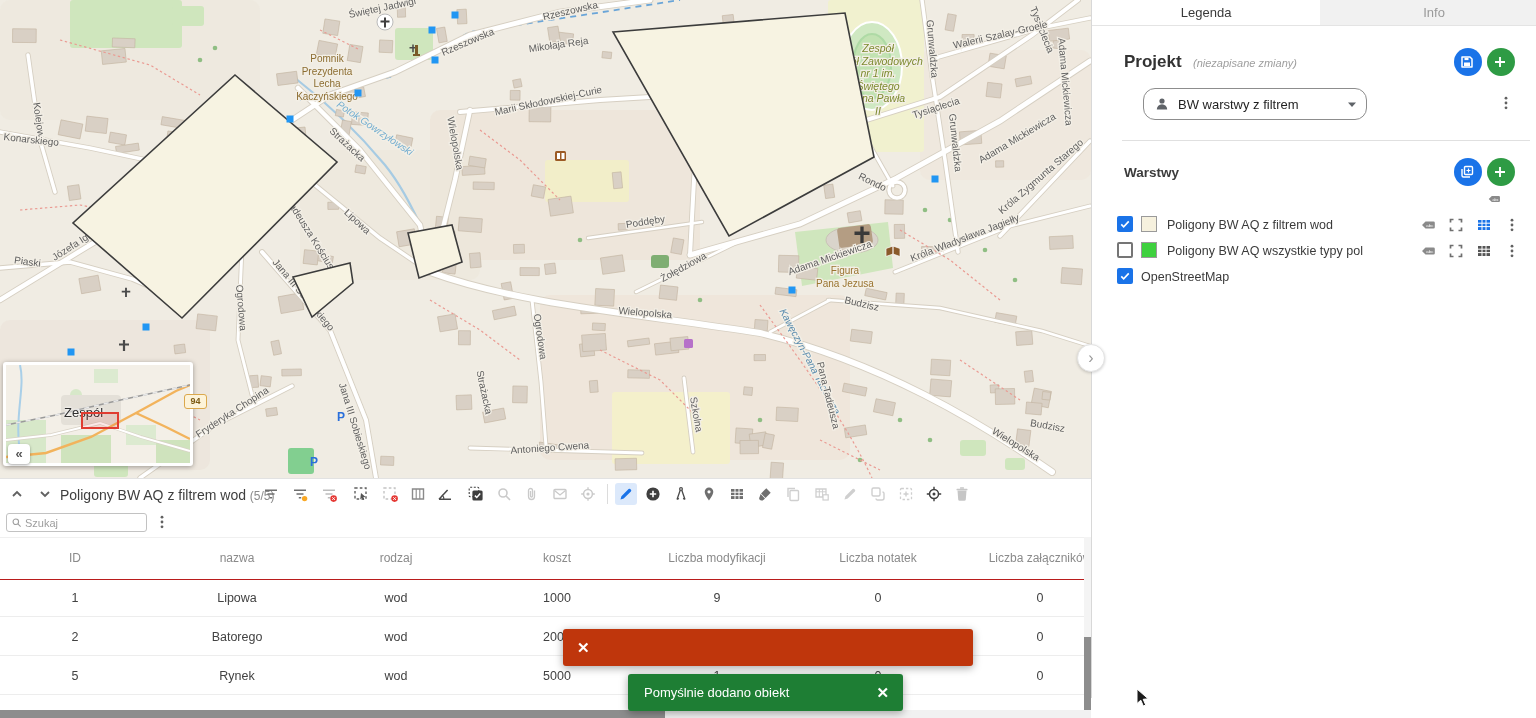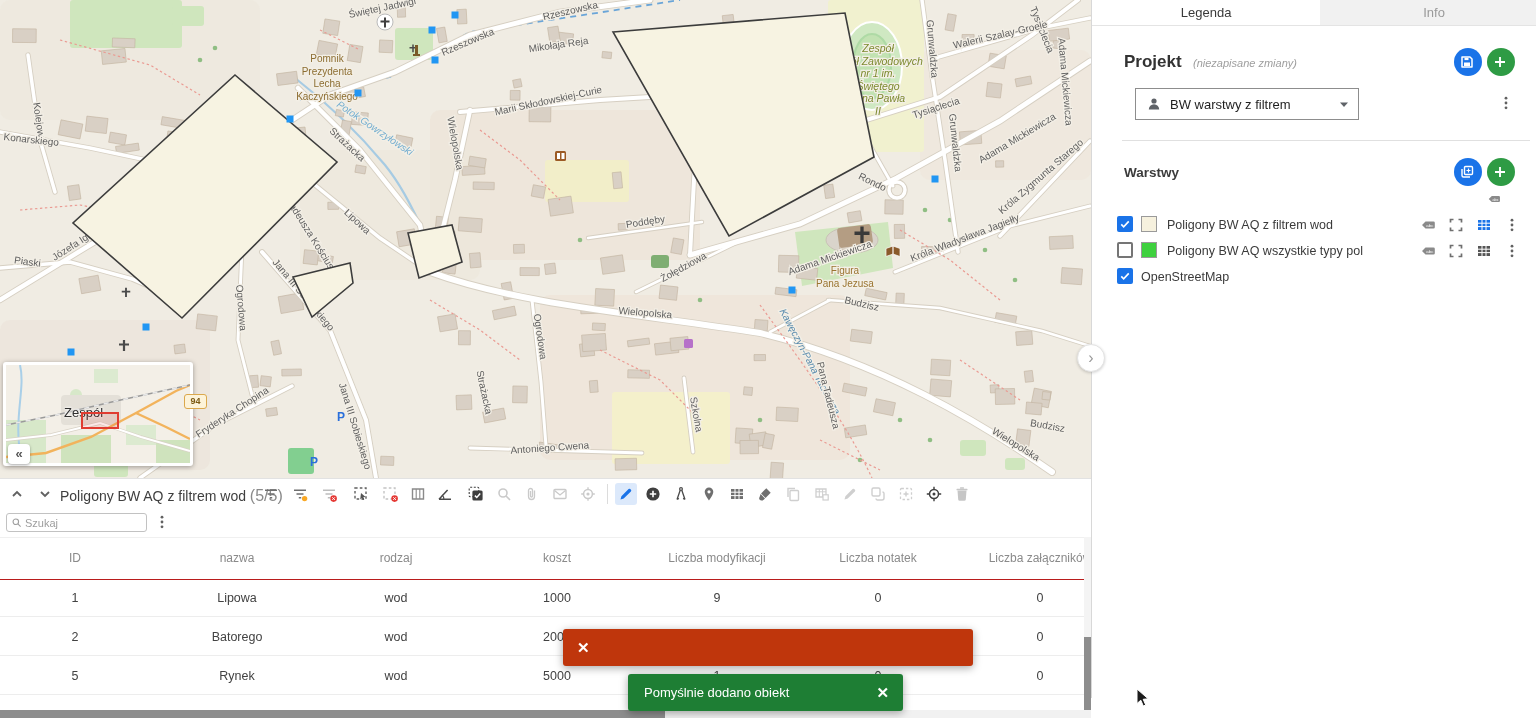--- a/index.html
+++ b/index.html
@@ -22,21 +22,21 @@
   
   #sidebar{position:absolute;left:1091px;top:0;width:445px;height:698px;background:#fff;border-left:1px solid #d8d8d8;box-sizing:border-box;}
   .tabs{display:flex;height:25px;border-bottom:1px solid #e4e4e4;}
   .tab{font-size:13px;line-height:25px;text-align:center;color:#3a3a3a;background:#fff;}
   .tab.t1{width:235px;} .tab.t2{width:210px;background:#f1f1f1;color:#9a9a9a;padding-left:12px;}
   .proj-title{position:absolute;left:32px;top:52px;font-size:17px;font-weight:bold;color:#333;}
   .proj-note{position:absolute;left:101px;top:57px;font-size:11px;font-style:italic;color:#9e9e9e;}
   .circle{position:absolute;width:28px;height:28px;border-radius:50%;border:none;padding:5px;box-sizing:border-box;cursor:pointer;}
   .circle svg{width:16px;height:16px;display:block;}
   .blue{background:#1a73e8;} .green{background:#2e9b44;}
-  .proj-select{position:absolute;left:43px;top:88px;width:224px;height:32px;border:1px solid #8d8d8d;border-radius:0;
+  .proj-select{position:absolute;left:51px;top:88px;width:224px;height:32px;border:1px solid #8d8d8d;border-radius:12px;
                box-sizing:border-box;display:flex;align-items:center;cursor:pointer;background:#fff;}
   .proj-select .ptxt{font-size:13px;color:#1f1f1f;margin-left:8px;}
   .ic16{width:16px;height:16px;color:#5f6368;}
   .dots-btn{position:absolute;width:24px;height:24px;border:none;background:transparent;padding:0;cursor:pointer;color:#616161;}
   .dots-btn svg{width:16px;height:16px;}
   .divider{position:absolute;left:30px;right:6px;top:140px;border:none;border-top:1px solid #e0e0e0;margin:0;}
   .layers-h{position:absolute;left:32px;top:165px;font-size:13.5px;font-weight:bold;color:#3c3c3c;}
   .float-abc{position:absolute;left:392px;top:192px;width:20px;height:14px;color:#8a8a8a;}
   #layer-list{position:absolute;left:0;top:212px;width:445px;}
   .layer-row{position:relative;height:26px;}
@@ -45,21 +45,21 @@
   .cbx svg{width:12px;height:12px;margin:2px;display:block;}
   .swatch{position:absolute;left:49px;top:4px;width:16px;height:16px;border:1px solid #9a9a9a;box-sizing:border-box;}
   .lname{position:absolute;left:75px;top:6px;font-size:12.5px;color:#3a3a3a;}
   .lname.osm{left:49px;}
   .rowico{position:absolute;top:5px;width:16px;height:16px;cursor:pointer;}
   
   #table-panel{position:absolute;left:0;top:478px;width:1091px;height:240px;background:#fff;border-top:1px solid #e2e2e2;box-sizing:border-box;}
   .chev{position:absolute;top:7px;width:18px;height:18px;border:none;background:transparent;padding:0;color:#616161;cursor:pointer;}
   .chev svg{width:16px;height:16px;}
   .ttitle{position:absolute;left:60px;top:8px;font-size:14px;color:#3f3f3f;}
-  .tcount{font-size:16px;color:#8a8a8a;}
+  .tcount{font-size:12px;color:#8a8a8a;}
   .ti{position:absolute;top:7px;width:16px;height:16px;cursor:pointer;}
   .ti-bg{position:absolute;top:4px;width:22px;height:22px;background:#dce9fb;border-radius:3px;}
   .tdiv{position:absolute;top:5px;height:20px;border-left:1px solid #dcdcdc;}
   .searchbox{position:absolute;left:6px;top:34px;width:141px;height:19px;border:1px solid #c2c2c2;border-radius:3px;
              box-sizing:border-box;display:flex;align-items:center;cursor:text;background:#fff;}
   .searchbox svg{width:11px;height:11px;color:#9e9e9e;margin:0 3px 0 4px;}
   .searchbox .ph{font-size:11px;color:#9e9e9e;}
   #thead{position:absolute;left:0;top:58px;width:1085px;height:41px;border-bottom:1px solid #b91c1c;border-top:1px solid #f0f0f0;padding-left:20px;}
   .hcell{position:absolute;top:13px;width:170px;margin-left:-85px;text-align:center;font-size:12px;color:#8a8a8a;}
   #tbody{position:absolute;left:0;top:99px;width:1085px;height:133px;overflow:hidden;}

